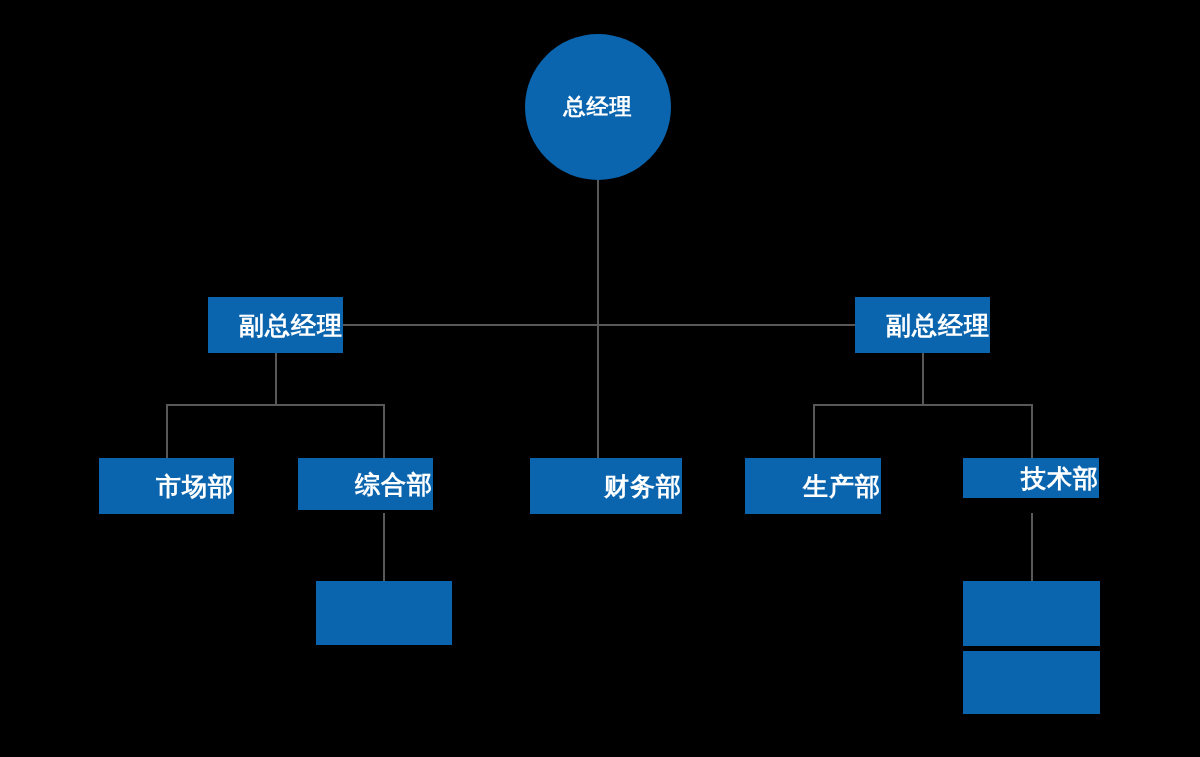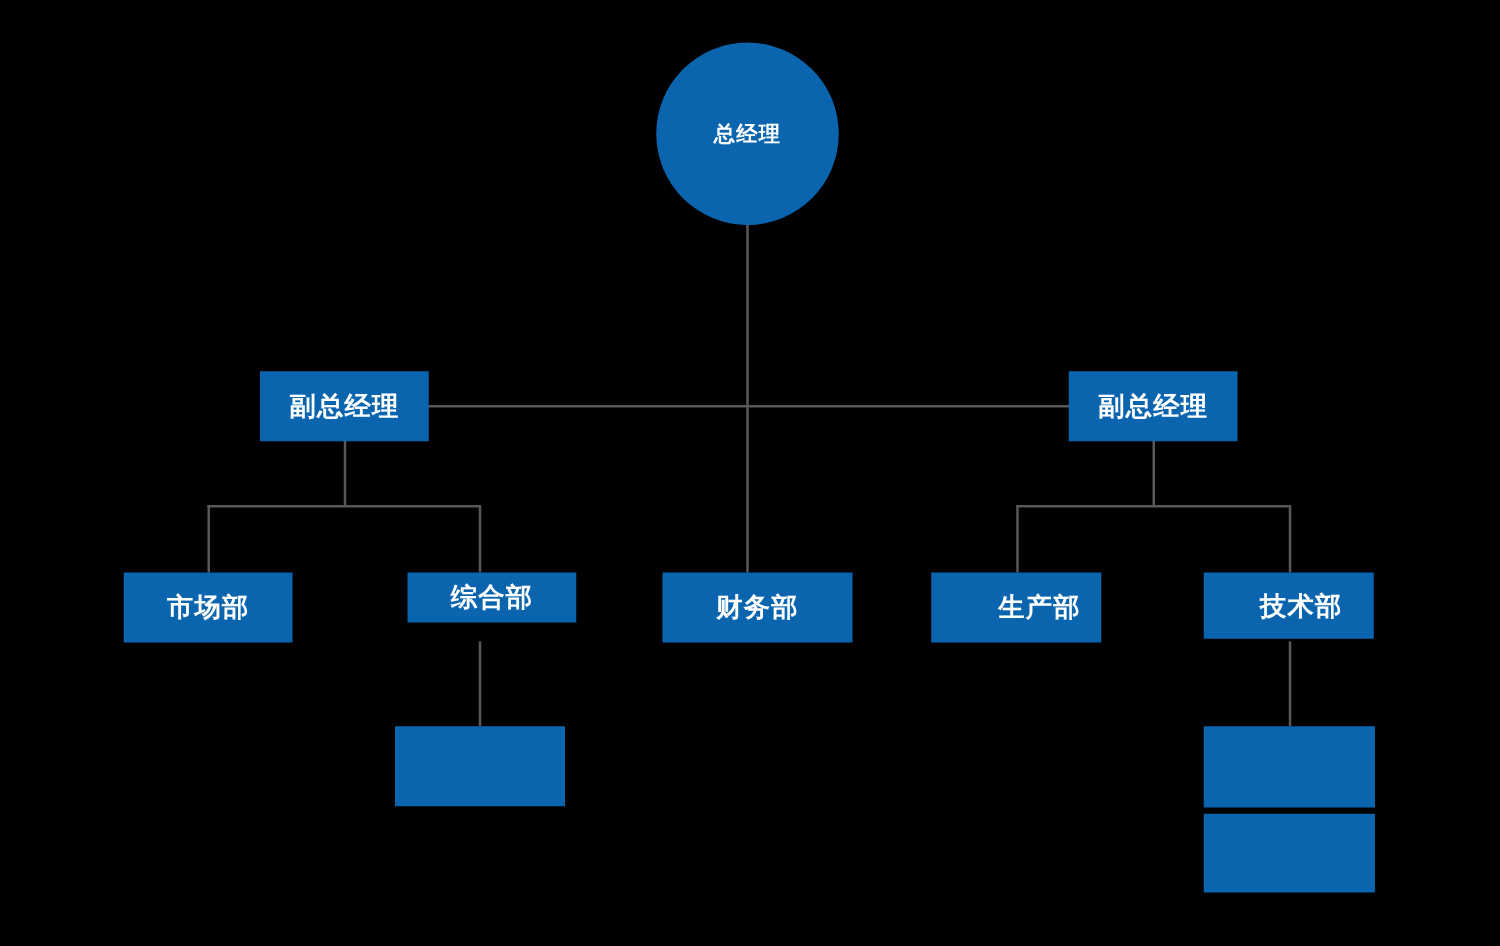--- a/index.html
+++ b/index.html
@@ -22,24 +22,25 @@
     display: flex;
     align-items: center;
     justify-content: center;
     color: #ffffff;
     font-weight: bold;
     letter-spacing: 1px;
     user-select: none;
   }
   .node-circle {
     border-radius: 50%;
-    font-size: 17px;
+    font-size: 22px;
   }
   .node-box {
-    font-size: 21px;
+    font-size: 25px;
+    justify-content: flex-end;
   }
   .node-empty {
     font-size: 21px;
   }
   .conn {
     position: absolute;
     background: #585858;
   }
   .conn-v { width: 2px; }
   .conn-h { height: 2px; }
@@ -80,33 +81,33 @@
   </div>
 
   <div class="node node-box" style="left:855px; top:297px; width:135px; height:56px;">
     <span>副总经理</span>
   </div>
 
   <div class="node node-box" style="left:99px; top:458px; width:135px; height:56px;">
     <span>市场部</span>
   </div>
 
-  <div class="node node-box" style="left:326px; top:458px; width:135px; height:40px;">
+  <div class="node node-box" style="left:298px; top:458px; width:135px; height:52px;">
     <span>综合部</span>
   </div>
 
   <div class="node node-box" style="left:530px; top:458px; width:152px; height:56px;">
     <span>财务部</span>
   </div>
 
   <div class="node node-box" style="left:745px; top:458px; width:136px; height:56px;padding-left:37px;">
     <span>生产部</span>
   </div>
 
-  <div class="node node-box" style="left:963px; top:458px; width:136px; height:53px;padding-left:20px;">
+  <div class="node node-box" style="left:963px; top:458px; width:136px; height:40px;padding-left:20px;">
     <span>技术部</span>
   </div>
 
   <div class="node node-empty" style="left:316px; top:581px; width:136px; height:64px;">
     <span></span>
   </div>
 
   <div class="node node-empty" style="left:963px; top:581px; width:137px; height:65px;">
     <span></span>
   </div>

